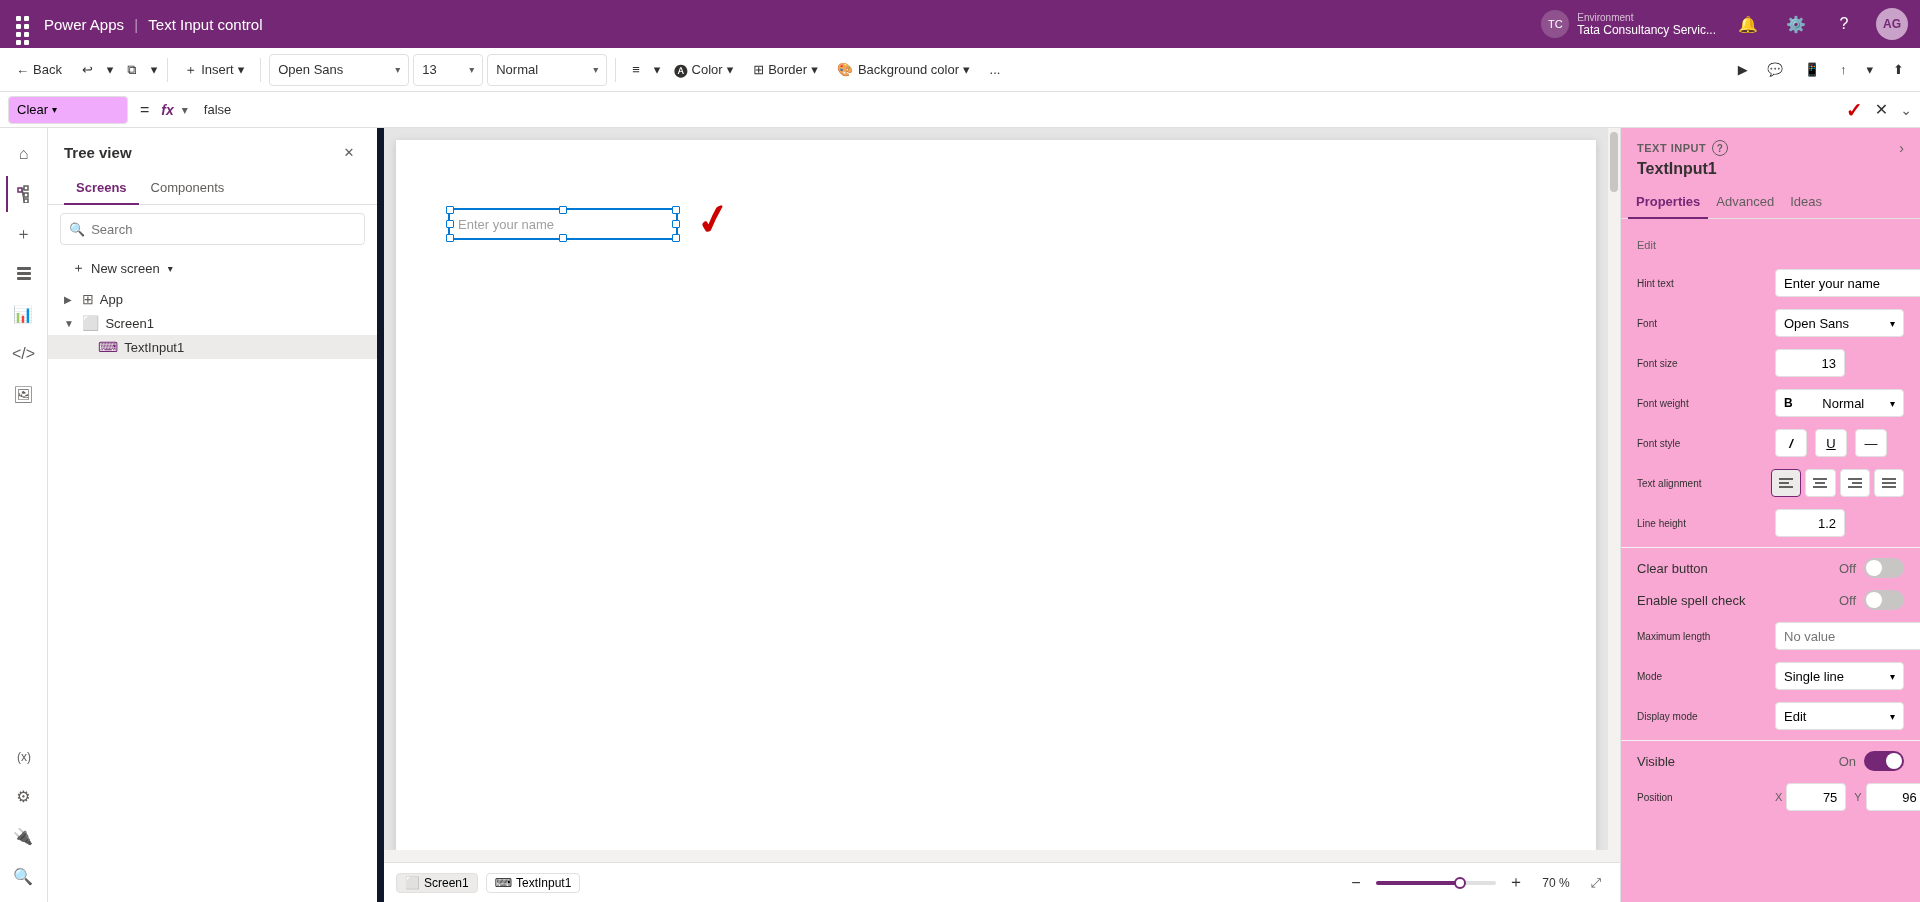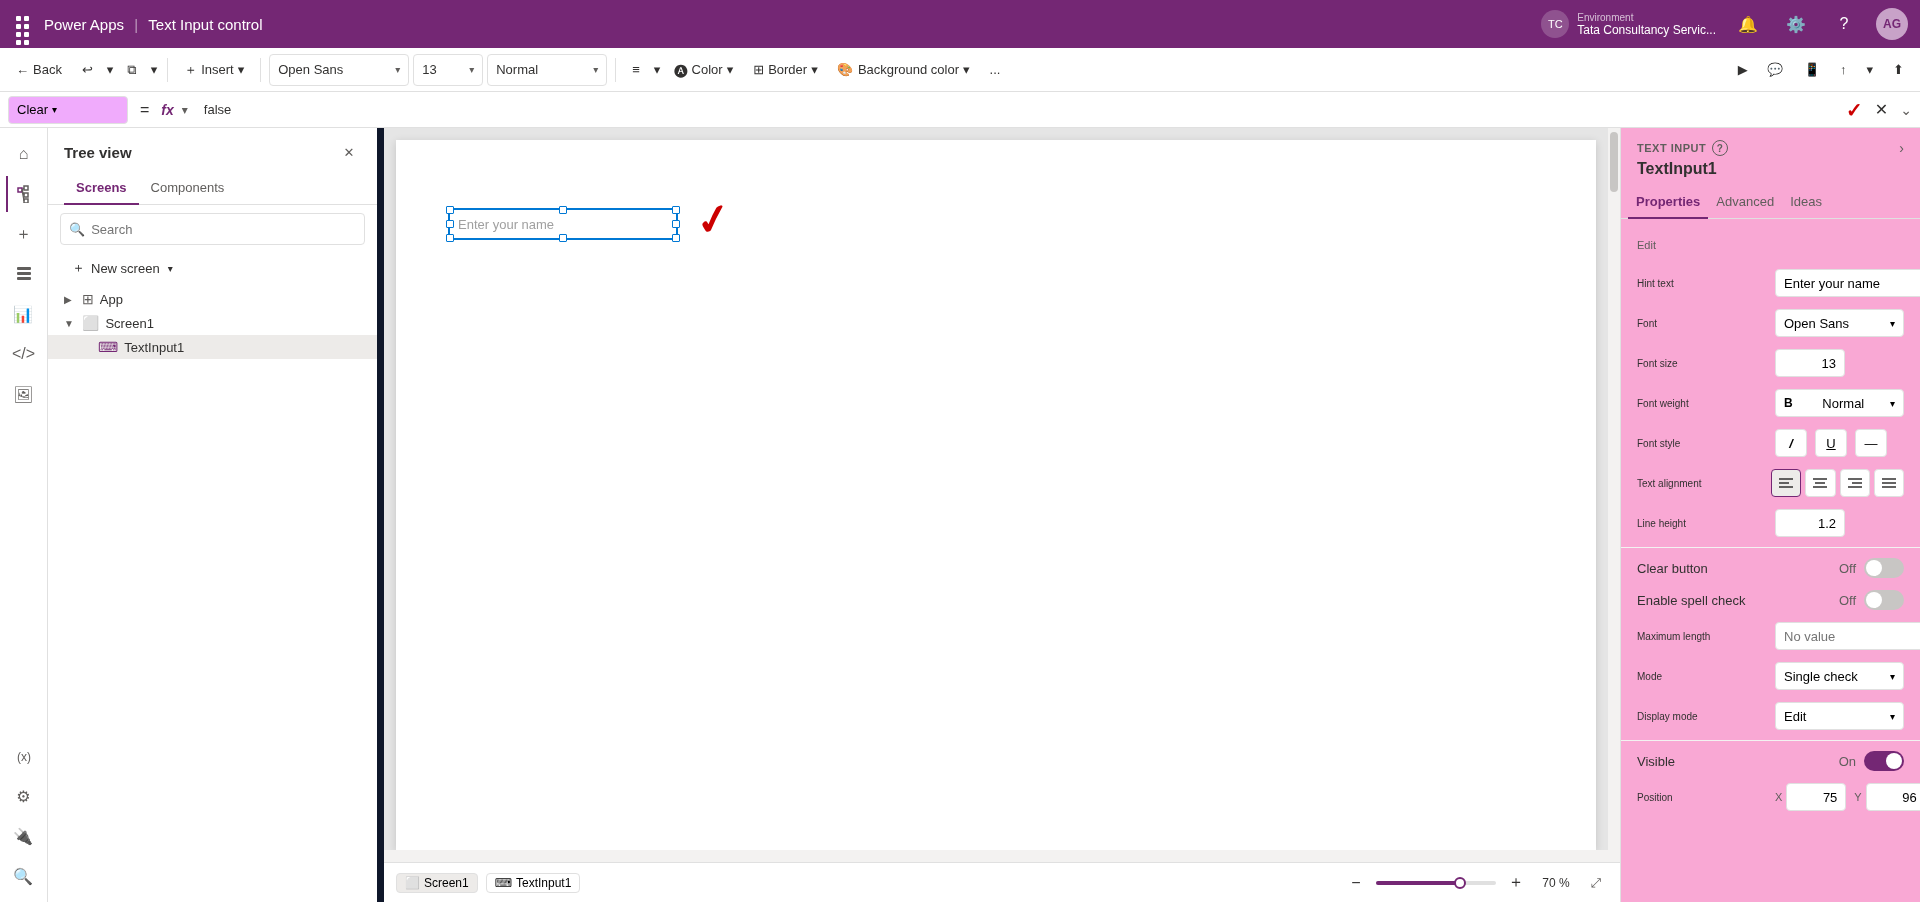--- a/index.html
+++ b/index.html
@@ -880,21 +880,21 @@
       </div>
 
       <div class="prop-row">
         <span class="prop-label">Maximum length</span>
         <input class="prop-input" style="color: rgb(160, 160, 160);" placeholder="No value">
       </div>
 
       <div class="prop-row">
         <span class="prop-label">Mode</span>
         <div class="prop-select">
-          <span>Single check</span>
+          <span>Single line</span>
           <span style="font-size:10px;">▾</span>
         </div>
       </div>
 
       <div class="prop-row">
         <span class="prop-label">Display mode</span>
         <div class="prop-select">
           <span>Edit</span>
           <span style="font-size:10px;">▾</span>
         </div>

